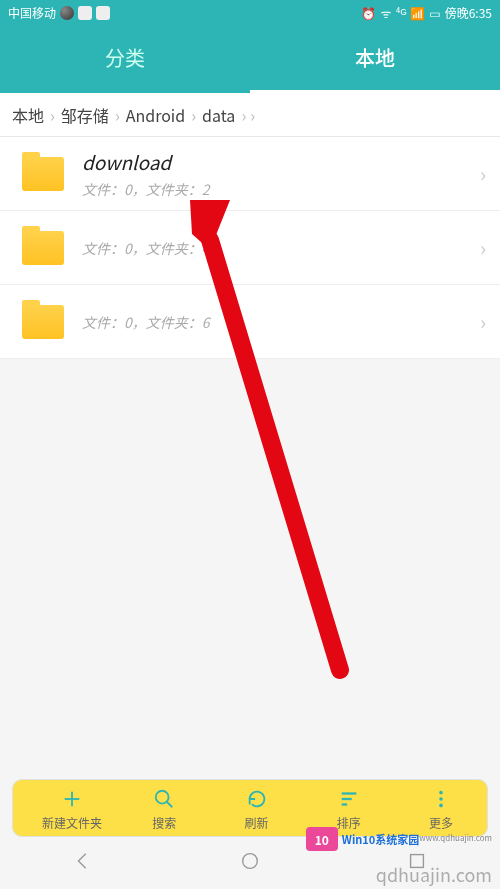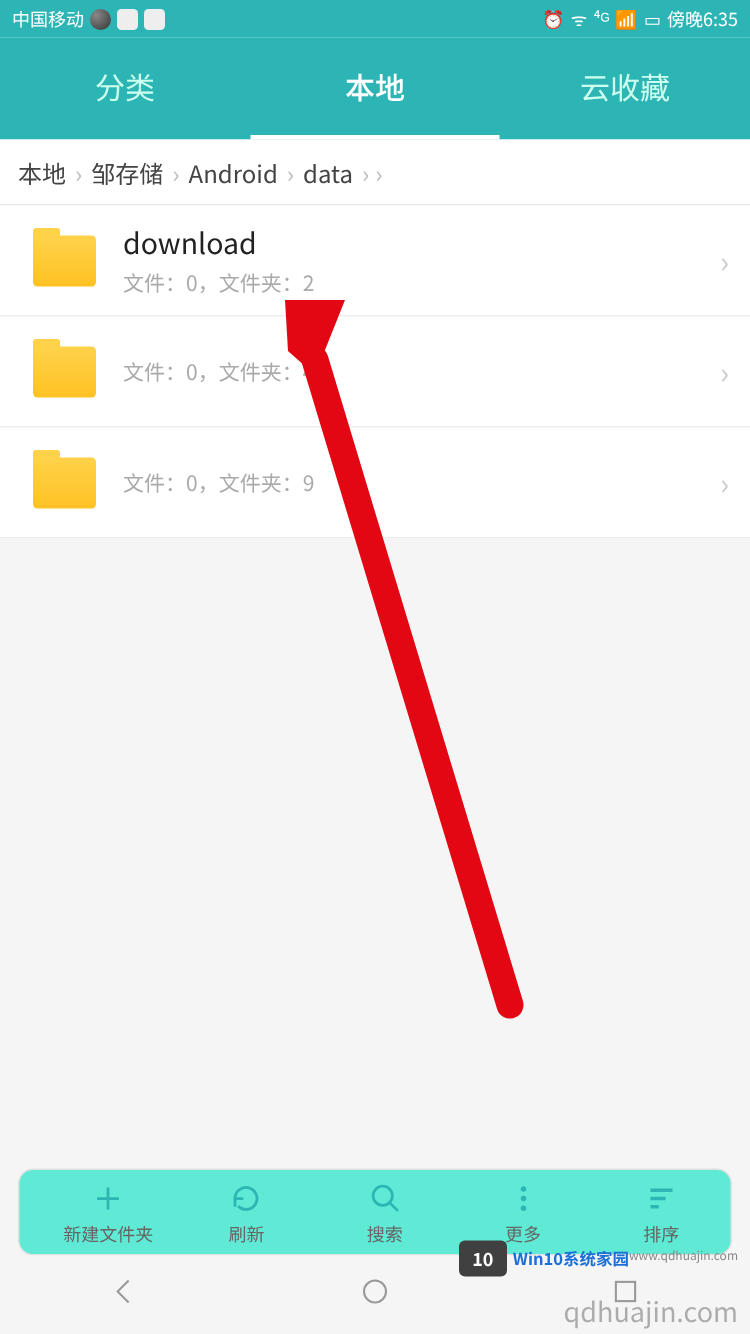--- a/index.html
+++ b/index.html
@@ -17,38 +17,38 @@
     
     .breadcrumb { height: 44px; background: #fff; display: flex; align-items: center; padding: 0 8px; overflow: hidden; white-space: nowrap; border-bottom: 1px solid #e8e8e8; }
     .crumb { color: #444; font-size: 16px; padding: 0 4px; cursor: pointer; }
     .chev { color: #bbb; margin: 0 2px; }
     .crumb:last-child {}
     
     .list { background: #fff; }
     .list-item { height: 74px; display: flex; align-items: center; padding: 0 14px 0 22px; border-bottom: 1px solid #eee; cursor: pointer; }
     .folder-icon { width: 42px; height: 34px; background: linear-gradient(#ffd24a,#ffc224); border-radius: 3px; position: relative; margin-right: 18px; }
     .folder-icon::before { content:""; position:absolute; top:-5px; left:0; width:18px; height:8px; background:#ffd24a; border-radius:2px 2px 0 0; }
-    .item-text { flex: 1; }
+    .item-text { flex: 1; font-style: italic; }
     .item-name { font-size: 19px; color: #222; margin-bottom: 4px; }
     .item-sub { font-size: 14px; color: #aaa; }
     .chev-right { color: #ccc; font-size: 20px; }
     
     .bottom-bar-wrap { position: absolute; bottom: 52px; left: 0; right: 0; padding: 0 12px; }
-    .bottom-bar { height: 58px; background: #5eead4; border: 1px solid #e0e0e0; border-radius: 10px; display: flex; padding-left: 13px; }
+    .bottom-bar { height: 58px; background: #fde047; border: 1px solid #e0e0e0; border-radius: 10px; display: flex; padding-left: 13px; }
     .bb-item { flex: 1; display: flex; flex-direction: column; align-items: center; justify-content: center; color: #555; cursor: pointer; }
     .bb-icon { width: 26px; height: 26px; display: flex; align-items: center; justify-content: center; color: #2db5b5; }
     .bb-label { font-size: 12px; color: #666; margin-top: 2px; }
     
     .nav-buttons { position: absolute; bottom: 0; left: 0; right: 0; height: 52px; background: #f5f5f5; display: flex; align-items: center; justify-content: space-around; color: #999; }
     .nav-btn { cursor: pointer; }
     
     .arrow { position: absolute; left: 170px; top: 200px; pointer-events: none; }
     
     .watermark1 { position: absolute; bottom: 38px; right: 8px; display: flex; align-items: center; gap: 4px; }
-    .wm-badge { width: 32px; height: 24px; background: #404040; border-radius: 4px; color: #fff; font-size: 12px; font-weight: bold; display: flex; align-items: center; justify-content: center; }
+    .wm-badge { width: 32px; height: 24px; background: #ec4899; border-radius: 4px; color: #fff; font-size: 12px; font-weight: bold; display: flex; align-items: center; justify-content: center; }
     .wm-text { display: flex; flex-direction: row; line-height: 1; }
     .wm-t1 { color: #1b6fd6; font-size: 11px; font-weight: bold; }
     .wm-t2 { color: #888; font-size: 8px; }
     .watermark2 { position: absolute; bottom: 2px; right: 8px; color: rgba(0,0,0,0.3); font-size: 18px; }
   </style>
 </head>
 <body>
 
 <div class="status-bar">
   <div class="status-left">
@@ -63,21 +63,20 @@
     <span>⁴ᴳ</span>
     <span>📶</span>
     <span>▭</span>
     <span>傍晚6:35</span>
   </div>
 </div>
 
 <div class="tabs">
   <div class="tab">分类</div>
   <div class="tab active">本地</div>
-  <div class="tab">云收藏</div>
 </div>
 
 <div class="breadcrumb">
   <span class="crumb">本地</span>
     <span class="chev">›</span>
   <span class="crumb">邹存储</span>
     <span class="chev">›</span>
   <span class="crumb">Android</span>
     <span class="chev">›</span>
   <span class="crumb">data</span>
@@ -97,21 +96,21 @@
   <div class="list-item">
     <div class="folder-icon"></div>
     <div class="item-text">
       <div class="item-sub">文件：0，文件夹：4</div>
     </div>
     <span class="chev-right">›</span>
   </div>
   <div class="list-item">
     <div class="folder-icon"></div>
     <div class="item-text">
-      <div class="item-sub">文件：0，文件夹：9</div>
+      <div class="item-sub">文件：0，文件夹：6</div>
     </div>
     <span class="chev-right">›</span>
   </div>
 </div>
 
 <svg class="arrow" width="190" height="500">
   <defs>
     <marker id="ah" markerWidth="18" markerHeight="18" refX="9" refY="9" orient="auto">
       <polygon points="0,0 18,9 0,18" fill="#e30613"></polygon>
     </marker>
@@ -127,54 +126,54 @@
           <svg width="22" height="22" viewBox="0 0 24 24" fill="none" stroke="#2db5b5" stroke-width="2">
             <line x1="12" y1="4" x2="12" y2="20"></line>
             <line x1="4" y1="12" x2="20" y2="12"></line>
           </svg>
         </div>
       <span class="bb-label">新建文件夹</span>
     </div>
     <div class="bb-item">
       <div class="bb-icon">
           <svg width="22" height="22" viewBox="0 0 24 24" fill="none" stroke="#2db5b5" stroke-width="2">
+            <circle cx="10" cy="10" r="7"></circle>
+            <line x1="15" y1="15" x2="21" y2="21"></line>
+          </svg>
+        </div>
+      <span class="bb-label">搜索</span>
+    </div>
+    <div class="bb-item">
+      <div class="bb-icon">
+          <svg width="22" height="22" viewBox="0 0 24 24" fill="none" stroke="#2db5b5" stroke-width="2">
             <path d="M4 12a8 8 0 1 1 2.3 5.6"></path>
             <polyline points="4 18 4 12 10 12"></polyline>
           </svg>
         </div>
       <span class="bb-label">刷新</span>
     </div>
     <div class="bb-item">
       <div class="bb-icon">
-          <svg width="22" height="22" viewBox="0 0 24 24" fill="none" stroke="#2db5b5" stroke-width="2">
-            <circle cx="10" cy="10" r="7"></circle>
-            <line x1="15" y1="15" x2="21" y2="21"></line>
+          <svg width="22" height="22" viewBox="0 0 24 24" fill="none" stroke="#2db5b5" stroke-width="2.5">
+            <line x1="4" y1="6" x2="20" y2="6"></line>
+            <line x1="4" y1="12" x2="15" y2="12"></line>
+            <line x1="4" y1="18" x2="10" y2="18"></line>
           </svg>
         </div>
-      <span class="bb-label">搜索</span>
+      <span class="bb-label">排序</span>
     </div>
     <div class="bb-item">
       <div class="bb-icon">
           <svg width="22" height="22" viewBox="0 0 24 24" fill="#2db5b5">
             <circle cx="12" cy="5" r="2"></circle>
             <circle cx="12" cy="12" r="2"></circle>
             <circle cx="12" cy="19" r="2"></circle>
           </svg>
         </div>
       <span class="bb-label">更多</span>
-    </div>
-    <div class="bb-item">
-      <div class="bb-icon">
-          <svg width="22" height="22" viewBox="0 0 24 24" fill="none" stroke="#2db5b5" stroke-width="2.5">
-            <line x1="4" y1="6" x2="20" y2="6"></line>
-            <line x1="4" y1="12" x2="15" y2="12"></line>
-            <line x1="4" y1="18" x2="10" y2="18"></line>
-          </svg>
-        </div>
-      <span class="bb-label">排序</span>
     </div>
   </div>
 </div>
 
 <div class="nav-buttons">
   <span class="nav-btn"><svg width="22" height="22" viewBox="0 0 24 24" fill="none" stroke="#999" stroke-width="1.5">
         <polyline points="15 4 7 12 15 20"></polyline>
       </svg></span>
   <span class="nav-btn"><svg width="22" height="22" viewBox="0 0 24 24" fill="none" stroke="#999" stroke-width="1.5">
         <circle cx="12" cy="12" r="8"></circle>

